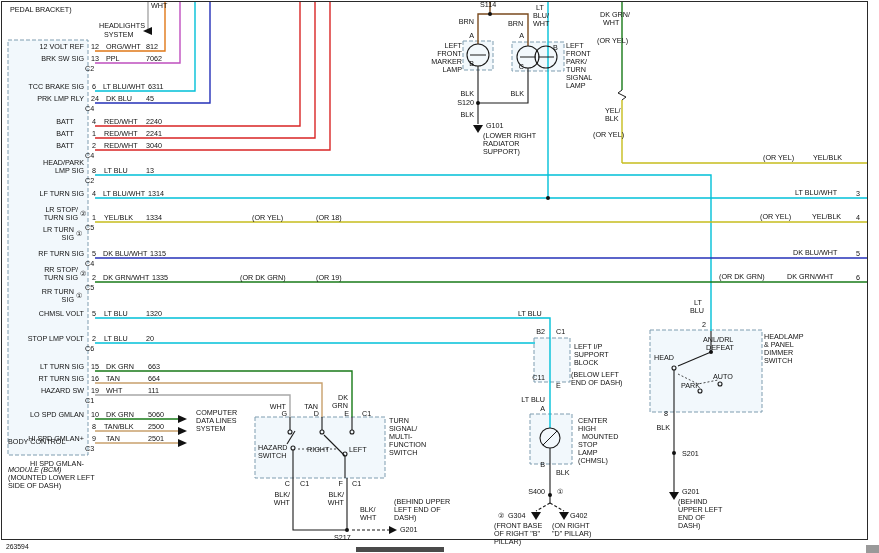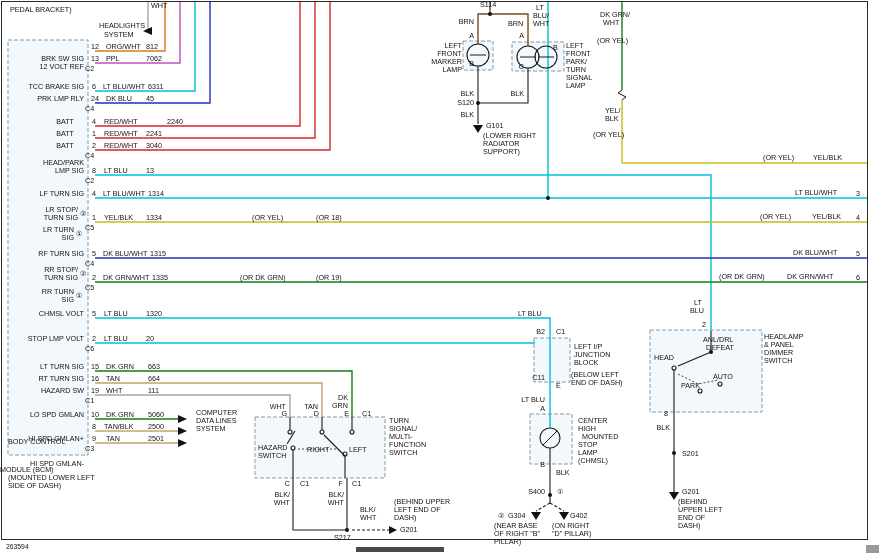--- a/index.html
+++ b/index.html
@@ -104,21 +104,21 @@
       <polygon points="669,492 679,492 674,500" fill="#111"></polygon>
       <polygon points="531,512 541,512 536,520" fill="#111"></polygon>
       <polygon points="559,512 569,512 564,520" fill="#111"></polygon>
       <rect x="356" y="547" width="88" height="5" fill="#4a4a4a"></rect>
       <rect x="866" y="545" width="13" height="8" fill="#999999"></rect>
     </svg>
     <div class="lbl" style="left: 10px; top: 6px;">PEDAL BRACKET)</div>
     <div class="lbl" style="left: 151px; top: 2px;">WHT</div>
     <div class="lbl" style="left: 99px; top: 22px;">HEADLIGHTS</div>
     <div class="lbl" style="left: 104px; top: 31px;">SYSTEM</div>
-    <div class="lbl r" style="left: 84px; top: 43px; margin-top: 20px;">12 VOLT REF</div>
+    <div class="lbl r" style="left: 84px; top: 43px;">12 VOLT REF</div>
     <div class="lbl r" style="left: 84px; top: 55px;">BRK SW SIG</div>
     <div class="lbl r" style="left: 84px; top: 83px;">TCC BRAKE SIG</div>
     <div class="lbl r" style="left: 84px; top: 95px;">PRK LMP RLY</div>
     <div class="lbl r" style="left: 74px; top: 118px;">BATT</div>
     <div class="lbl r" style="left: 74px; top: 130px;">BATT</div>
     <div class="lbl r" style="left: 74px; top: 142px;">BATT</div>
     <div class="lbl r" style="left: 84px; top: 159px;">HEAD/PARK</div>
     <div class="lbl r" style="left: 84px; top: 167px;">LMP SIG</div>
     <div class="lbl r" style="left: 84px; top: 190px;">LF TURN SIG</div>
     <div class="lbl r" style="left: 78px; top: 206px;">LR STOP/</div>
@@ -159,21 +159,21 @@
     <div class="lbl" style="left: 106px; top: 55px;">PPL</div>
     <div class="lbl" style="left: 146px; top: 55px;">7062</div>
     <div class="lbl" style="left: 92px; top: 83px;">6</div>
     <div class="lbl" style="left: 103px; top: 83px;">LT BLU/WHT</div>
     <div class="lbl" style="left: 148px; top: 83px;">6311</div>
     <div class="lbl" style="left: 91px; top: 95px;">24</div>
     <div class="lbl" style="left: 106px; top: 95px;">DK BLU</div>
     <div class="lbl" style="left: 146px; top: 95px;">45</div>
     <div class="lbl" style="left: 92px; top: 118px;">4</div>
     <div class="lbl" style="left: 104px; top: 118px;">RED/WHT</div>
-    <div class="lbl" style="left: 146px; top: 118px; margin-left: 21px;">2240</div>
+    <div class="lbl" style="left: 146px; top: 118px;">2240</div>
     <div class="lbl" style="left: 92px; top: 130px;">1</div>
     <div class="lbl" style="left: 104px; top: 130px;">RED/WHT</div>
     <div class="lbl" style="left: 146px; top: 130px;">2241</div>
     <div class="lbl" style="left: 92px; top: 142px;">2</div>
     <div class="lbl" style="left: 104px; top: 142px;">RED/WHT</div>
     <div class="lbl" style="left: 146px; top: 142px;">3040</div>
     <div class="lbl" style="left: 92px; top: 167px;">8</div>
     <div class="lbl" style="left: 104px; top: 167px;">LT BLU</div>
     <div class="lbl" style="left: 146px; top: 167px;">13</div>
     <div class="lbl" style="left: 92px; top: 190px;">4</div>
@@ -210,21 +210,21 @@
     <div class="lbl" style="left: 91px; top: 411px;">10</div>
     <div class="lbl" style="left: 106px; top: 411px;">DK GRN</div>
     <div class="lbl" style="left: 148px; top: 411px;">5060</div>
     <div class="lbl" style="left: 92px; top: 423px;">8</div>
     <div class="lbl" style="left: 104px; top: 423px;">TAN/BLK</div>
     <div class="lbl" style="left: 148px; top: 423px;">2500</div>
     <div class="lbl" style="left: 92px; top: 435px;">9</div>
     <div class="lbl" style="left: 106px; top: 435px;">TAN</div>
     <div class="lbl" style="left: 148px; top: 435px;">2501</div>
     <div class="lbl" style="left: 8px; top: 438px;">BODY CONTROL</div>
-    <div class="lbl" style="left: 0; top: 466px;">MODULE (BCM)</div>
+    <div class="lbl" style="left: 8px; top: 466px; font-style: italic;">MODULE (BCM)</div>
     <div class="lbl" style="left: 8px; top: 474px;">(MOUNTED LOWER LEFT</div>
     <div class="lbl" style="left: 8px; top: 482px;">SIDE OF DASH)</div>
     <div class="lbl" style="left: 196px; top: 409px;">COMPUTER</div>
     <div class="lbl" style="left: 196px; top: 417px;">DATA LINES</div>
     <div class="lbl" style="left: 196px; top: 425px;">SYSTEM</div>
     <div class="lbl" style="left: 480px; top: 1px;">S114</div>
     <div class="lbl r" style="left: 474px; top: 18px;">BRN</div>
     <div class="lbl" style="left: 508px; top: 20px;">BRN</div>
     <div class="lbl r" style="left: 474px; top: 32px;">A</div>
     <div class="lbl r" style="left: 474px; top: 60px;">B</div>
@@ -269,39 +269,39 @@
     <div class="lbl" style="left: 856px; top: 190px;">3</div>
     <div class="lbl" style="left: 856px; top: 214px;">4</div>
     <div class="lbl" style="left: 856px; top: 250px;">5</div>
     <div class="lbl" style="left: 856px; top: 274px;">6</div>
     <div class="lbl" style="left: 518px; top: 310px;">LT BLU</div>
     <div class="lbl r" style="left: 545px; top: 328px;">B2</div>
     <div class="lbl" style="left: 556px; top: 328px;">C1</div>
     <div class="lbl r" style="left: 545px; top: 374px;">C11</div>
     <div class="lbl" style="left: 556px; top: 382px;">E</div>
     <div class="lbl" style="left: 574px; top: 343px;">LEFT I/P</div>
-    <div class="lbl" style="left: 574px; top: 351px;">JUNCTION</div>
+    <div class="lbl" style="left: 574px; top: 351px;">SUPPORT</div>
     <div class="lbl" style="left: 574px; top: 359px;">BLOCK</div>
     <div class="lbl" style="left: 571px; top: 371px;">(BELOW LEFT</div>
     <div class="lbl" style="left: 571px; top: 379px;">END OF DASH)</div>
     <div class="lbl r" style="left: 545px; top: 396px;">LT BLU</div>
     <div class="lbl r" style="left: 545px; top: 405px;">A</div>
     <div class="lbl" style="left: 578px; top: 417px;">CENTER</div>
     <div class="lbl" style="left: 578px; top: 425px;">HIGH</div>
     <div class="lbl" style="left: 582px; top: 433px;">MOUNTED</div>
     <div class="lbl" style="left: 578px; top: 441px;">STOP</div>
     <div class="lbl" style="left: 578px; top: 449px;">LAMP</div>
     <div class="lbl" style="left: 578px; top: 457px;">(CHMSL)</div>
     <div class="lbl r" style="left: 545px; top: 461px;">B</div>
     <div class="lbl" style="left: 556px; top: 469px;">BLK</div>
     <div class="lbl r" style="left: 545px; top: 488px;">S400</div>
     <div class="lbl" style="left: 557px; top: 488px;">①</div>
     <div class="lbl" style="left: 498px; top: 512px;">②</div>
     <div class="lbl" style="left: 508px; top: 512px;">G304</div>
-    <div class="lbl" style="left: 494px; top: 522px;">(NEAR BASE</div>
+    <div class="lbl" style="left: 494px; top: 522px;">(FRONT BASE</div>
     <div class="lbl" style="left: 494px; top: 530px;">OF RIGHT "B"</div>
     <div class="lbl" style="left: 494px; top: 538px;">PILLAR)</div>
     <div class="lbl" style="left: 570px; top: 512px;">G402</div>
     <div class="lbl" style="left: 552px; top: 522px;">(ON RIGHT</div>
     <div class="lbl" style="left: 552px; top: 530px;">"D" PILLAR)</div>
     <div class="lbl" style="left: 694px; top: 299px;">LT</div>
     <div class="lbl" style="left: 690px; top: 307px;">BLU</div>
     <div class="lbl" style="left: 702px; top: 321px;">2</div>
     <div class="lbl" style="left: 703px; top: 336px;">ANL/DRL</div>
     <div class="lbl" style="left: 706px; top: 344px;">DEFEAT</div>

